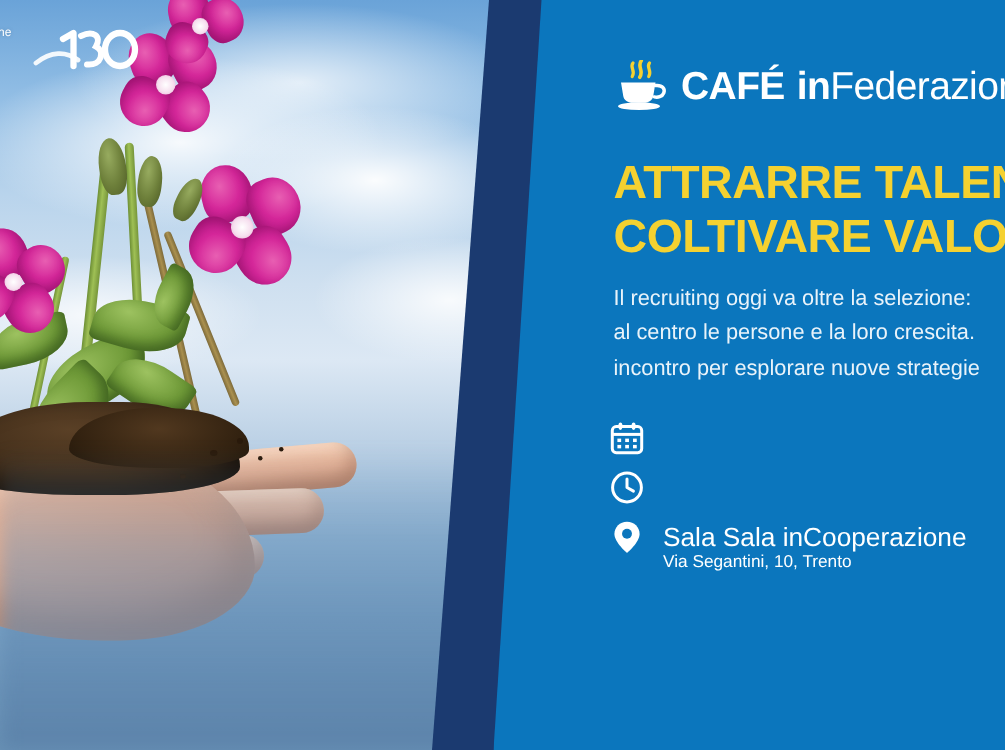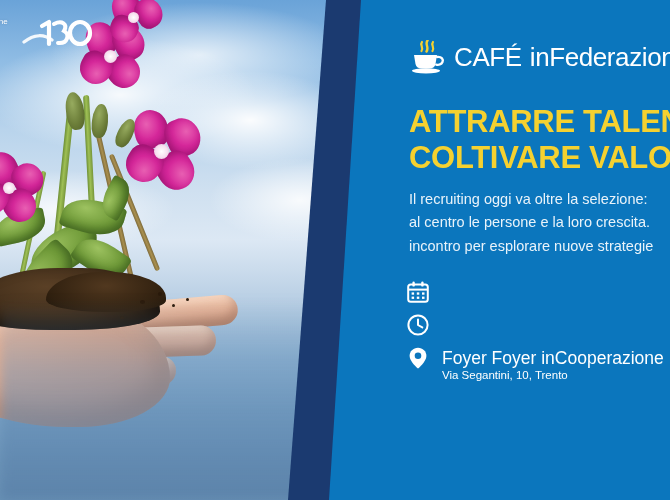--- a/index.html
+++ b/index.html
@@ -175,22 +175,22 @@
     gap: 9px;
     white-space: nowrap;
   }
   .cup-icon { width: 36px; height: 34px; position: relative; flex: none; }
   .brand-text {
     font-size: 26px;
     letter-spacing: -0.4px;
     color: #ffffff;
     line-height: 1;
   }
-  .brand-cafe { font-weight: normal; }
-  .brand-in { font-weight: normal; }
+  .brand-cafe { font-weight: bold; }
+  .brand-in { font-weight: bold; }
   .brand-fed { font-weight: normal; }
 
   
   .headline {
     position: absolute;
     left: 3px; top: 104px;
     width: 330px;
     color: #f5d130;
     font-size: 31px;
     font-weight: bold;
@@ -406,20 +406,20 @@
         </div>
       </div>
 
       <div class="info-row" style="margin-bottom:2px;">
         <div class="info-icon">
           <svg width="24" height="24" viewBox="0 0 24 24">
             <path d="M12 1.8 C 7.2 1.8, 3.6 5.4, 3.6 10 C 3.6 15.6, 12 22.6, 12 22.6 C 12 22.6, 20.4 15.6, 20.4 10 C 20.4 5.4, 16.8 1.8, 12 1.8 Z" fill="#ffffff"></path>
             <circle cx="12" cy="9.8" r="3.3" fill="#0b76bd"></circle>
           </svg>
         </div>
-        <div class="info-label">Foyer Foyer inCooperazione</div>
+        <div class="info-label">Sala Sala inCooperazione</div>
       </div>
 
       <div class="sub-addr">Via Segantini, 10, Trento</div>
     </div>
 
   </div>
 </div>
 
 </body></html>

